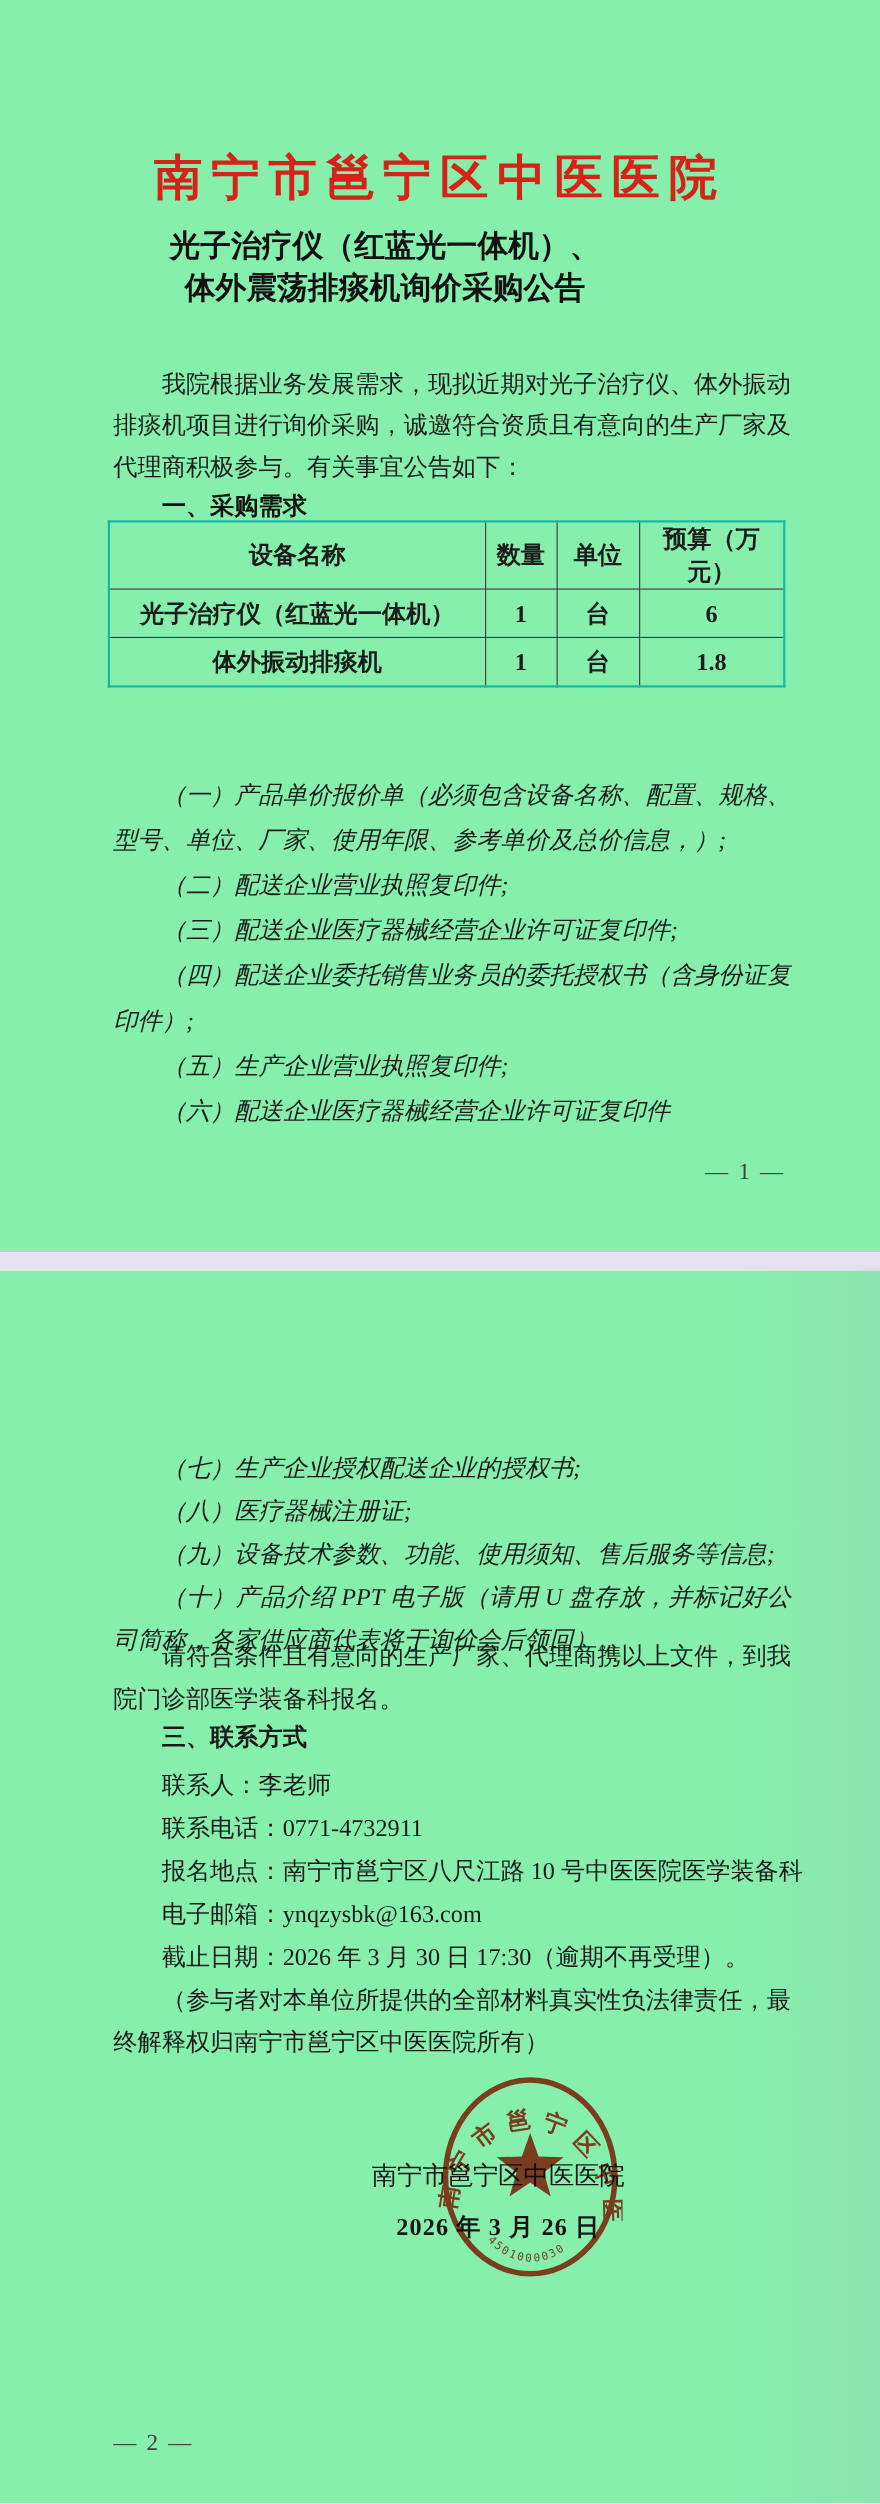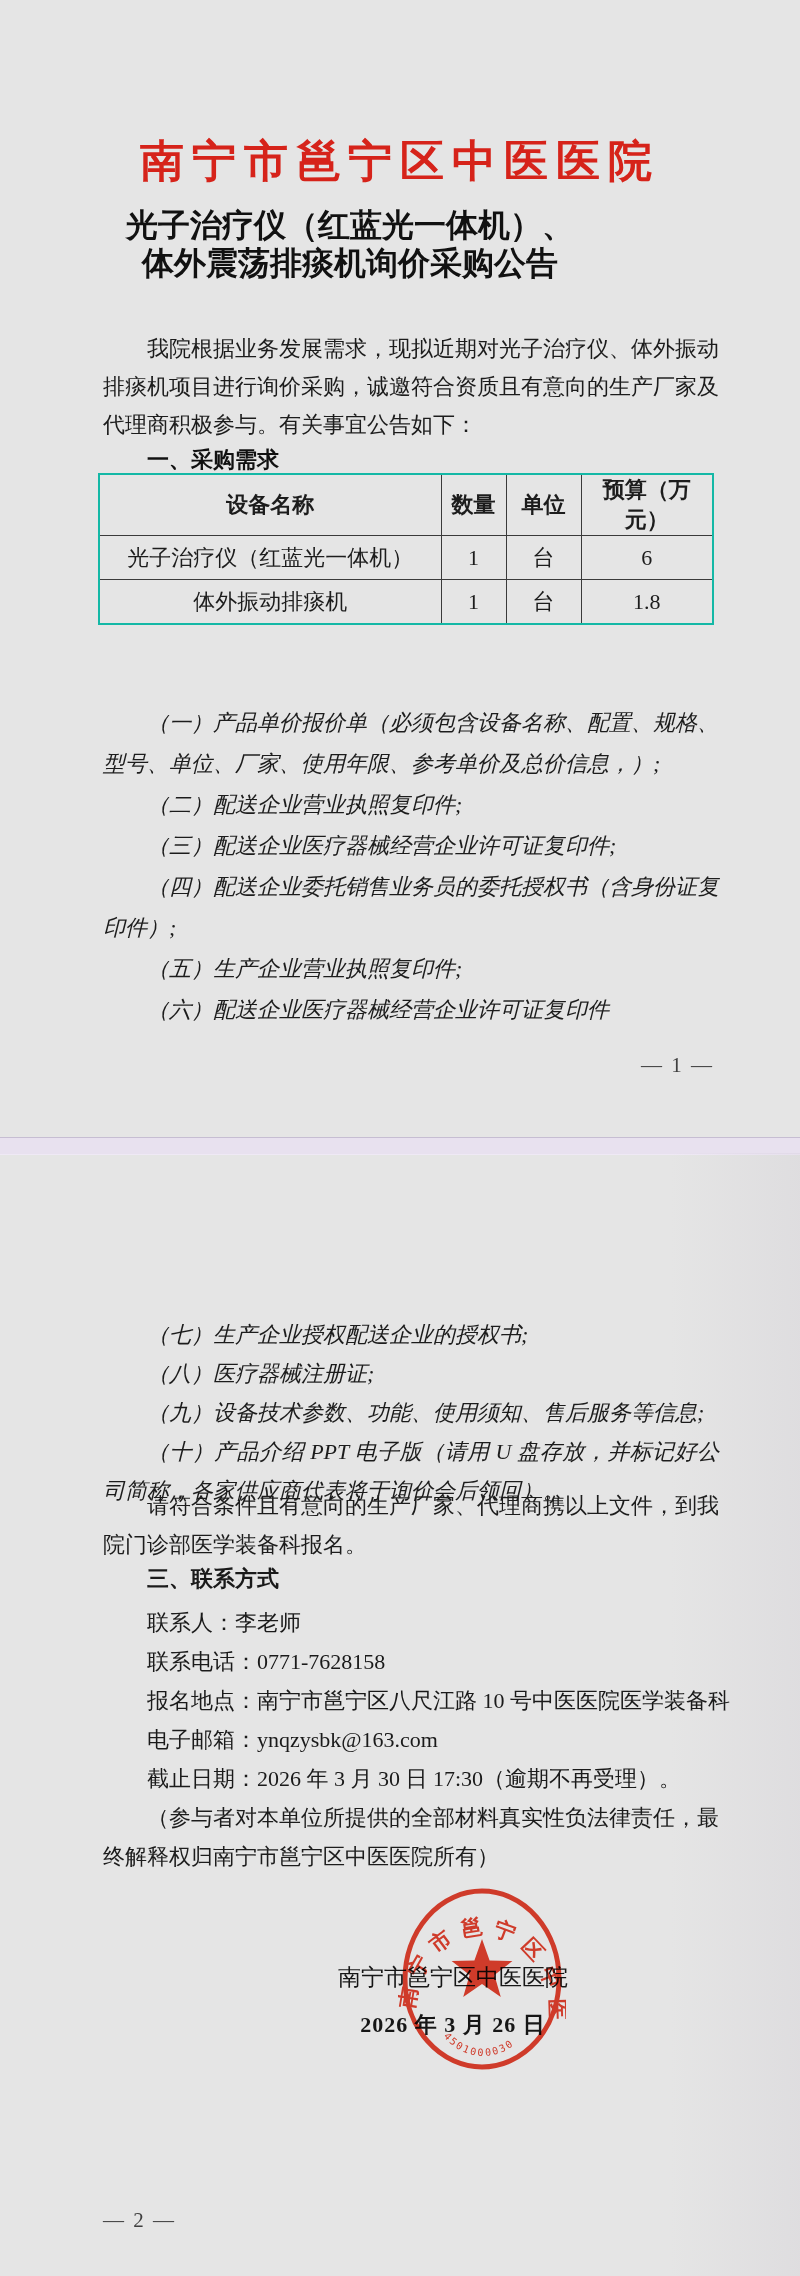--- a/index.html
+++ b/index.html
@@ -1,48 +1,48 @@
 <!DOCTYPE html>
 <html><head>
 <meta charset="utf-8">
 <style>
   html,body{margin:0;padding:0;background:#ffffff;}
   #canvas{
     position:relative;width:800px;height:2276px;overflow:hidden;
-    background:#e5e5e5;
+    background:#86efac;
     font-family:"Liberation Serif","DejaVu Serif",serif;
     color:#1a1a1a;
   }
   .abs{position:absolute;}
   .doc-title{
     top:132px;left:0;width:800px;text-align:center;
     font-size:44px;font-weight:700;color:#d6231a;letter-spacing:8px;
   }
   .doc-subtitle{
     top:206px;left:0;width:700px;text-align:center;
-    font-size:32px;font-weight:700;line-height:38px;color:#111;
+    font-size:28px;font-weight:700;line-height:38px;color:#111;
   }
   .bodytext{font-size:22px;line-height:38px;text-align:justify;color:#1c1c1c;}
   .indent{text-indent:2em;}
   .intro{top:330px;left:103px;width:616px;}
   .h-num{font-weight:700;color:#111;}
   .head1{top:447px;left:103px;width:616px;font-size:22px;line-height:26px;}
   .head2{top:612px;left:103px;width:616px;font-size:22px;line-height:40px;font-weight:700;text-align:justify;}
   table.req{
     top:473px;left:98px;width:616px;position:absolute;
     border-collapse:collapse;table-layout:fixed;
     font-size:22px;color:#1c1c1c;
   }
   table.req th,table.req td{
     border:1px solid #3a3a3a;text-align:center;vertical-align:middle;
     padding:0;overflow:hidden;
   }
   table.req{border:2px solid #14b8a6;}
   table.req th{font-weight:700;height:40px;}
-  table.req td{height:43px;font-weight:400;}
+  table.req td{height:43px;font-weight:700;}
   .items1{top:702px;left:103px;width:616px;line-height:41px;}
   .items1 p,.items2 p{margin:0;font-style:italic;}
   .items2{top:1291px;left:103px;width:616px;line-height:39px;margin-top:24px;}
   .closing{top:1486px;left:103px;width:616px;line-height:39px;}
   .head3{top:1564px;left:103px;width:616px;font-size:22px;font-weight:700;text-indent:2em;}
   .contact{top:1603px;left:103px;width:660px;font-size:22px;line-height:39px;}
   .contact div{text-indent:2em;white-space:nowrap;}
   .disclaimer{top:1798px;left:103px;width:616px;line-height:39px;}
   .pagenum{font-size:21px;color:#3f3f3f;letter-spacing:2px;}
   .pg1{top:1053px;left:98px;width:616px;text-align:right;}
@@ -125,21 +125,21 @@
     <p class="indent">（九）设备技术参数、功能、使用须知、售后服务等信息;</p>
     <p class="indent">（十）产品介绍 PPT 电子版（请用 U 盘存放，并标记好公司简称，各家供应商代表将于询价会后领回）。</p>
   </div>
 
   <div class="abs bodytext indent closing">请符合条件且有意向的生产厂家、代理商携以上文件，到我院门诊部医学装备科报名。</div>
 
   <div class="abs head3">三、联系方式</div>
 
   <div class="abs contact">
     <div>联系人：李老师</div>
-    <div>联系电话：0771-7628158</div>
+    <div>联系电话：0771-4732911</div>
     <div>报名地点：南宁市邕宁区八尺江路 10 号中医医院医学装备科</div>
     <div>电子邮箱：ynqzysbk@163.com</div>
     <div>截止日期：2026 年 3 月 30 日 17:30（逾期不再受理）。</div>
   </div>
 
   <div class="abs bodytext indent disclaimer">（参与者对本单位所提供的全部材料真实性负法律责任，最终解释权归南宁市邕宁区中医医院所有）</div>
 
   <div class="abs signature">
     <div class="sig-org">南宁市邕宁区中医医院</div>
     <div class="sig-date">2026 年 3 月 26 日</div>

